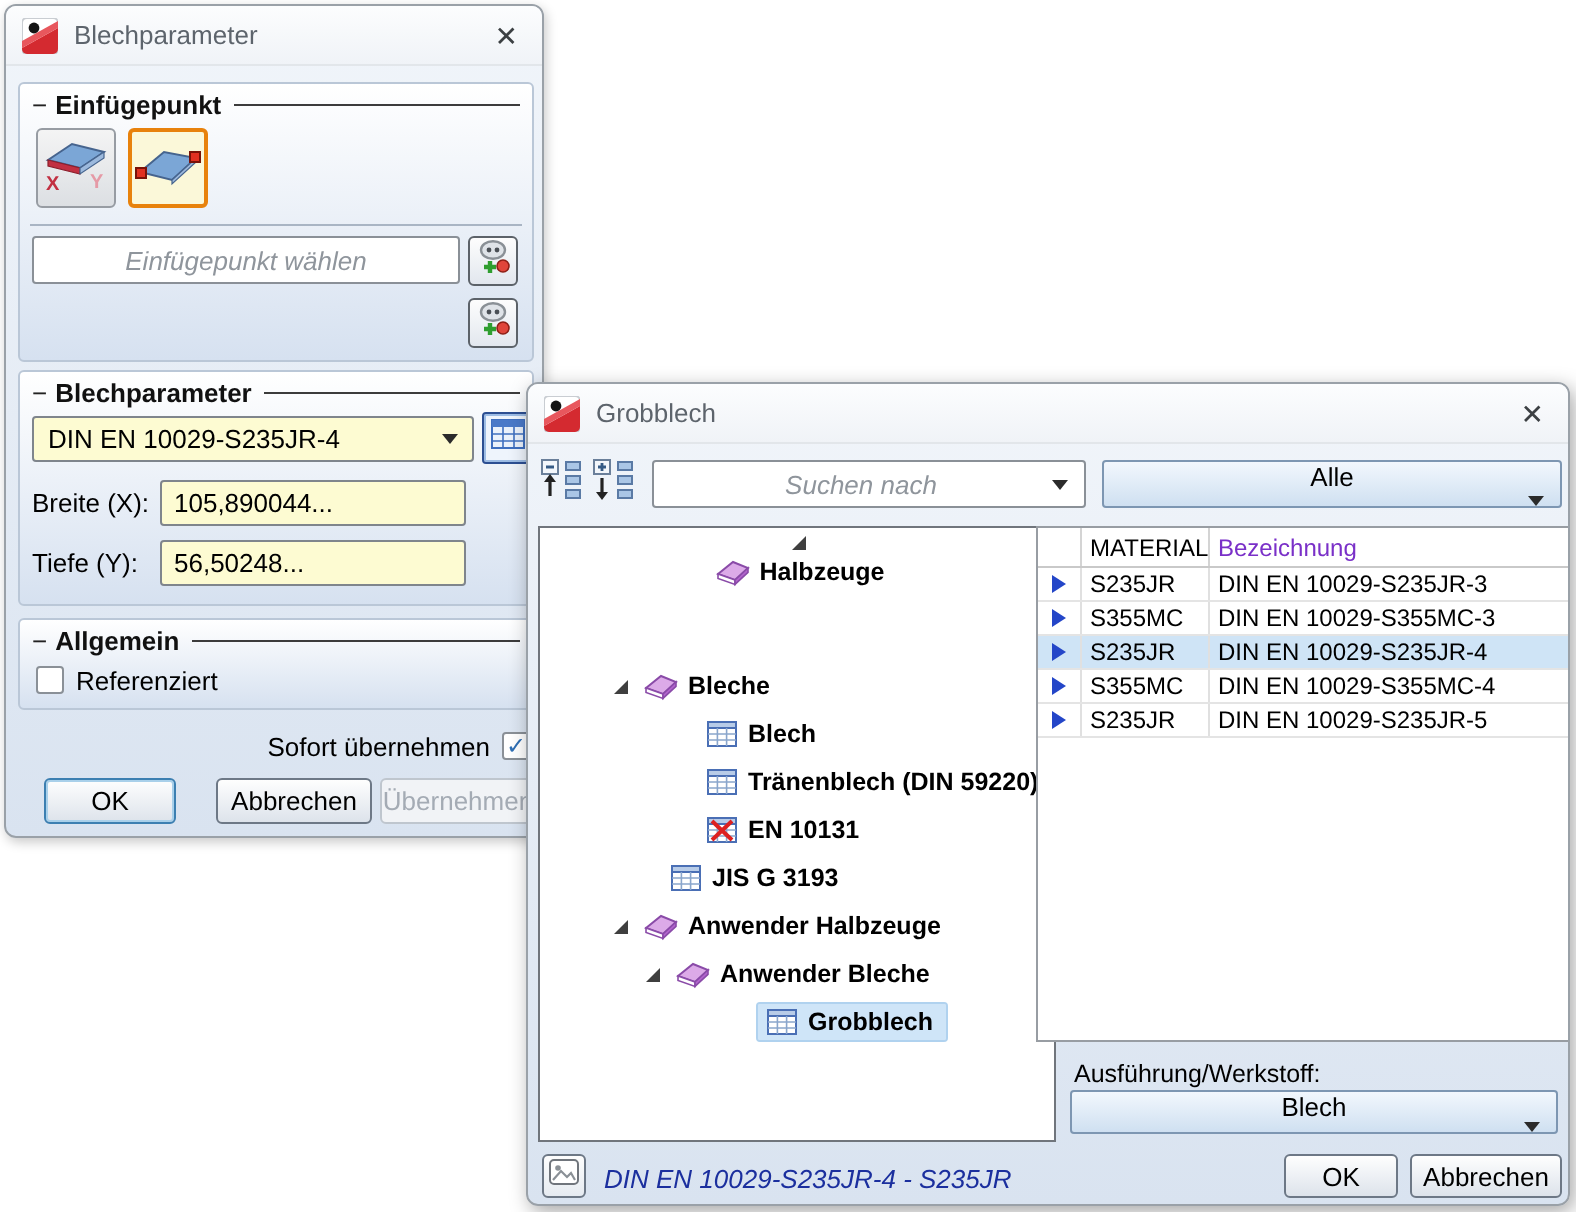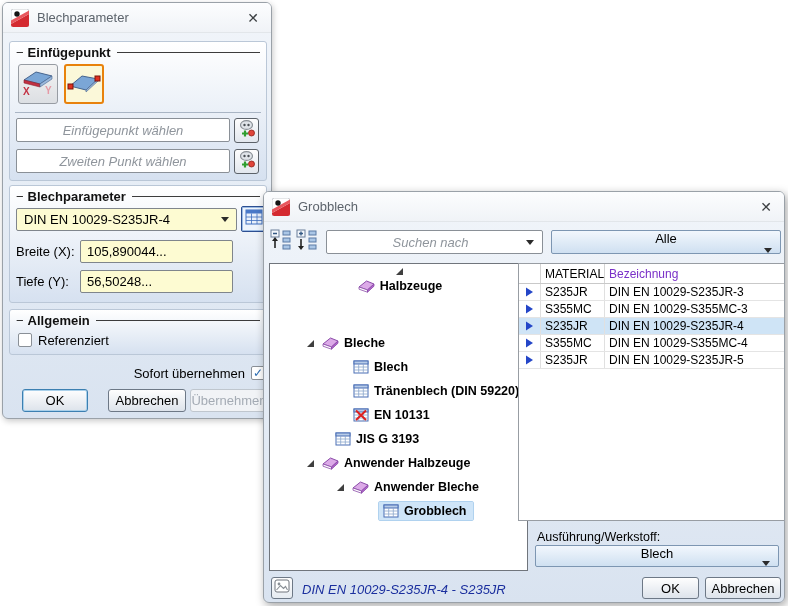--- a/index.html
+++ b/index.html
@@ -149,21 +149,20 @@
           <svg width="19" height="19" viewBox="0 0 19 19">
             <ellipse cx="9.5" cy="6" rx="6" ry="4.4" fill="#dfe3e8" stroke="#8a9096" stroke-width="1.2"></ellipse>
             <circle cx="7.5" cy="6" r="1.2" fill="#4a4f55"></circle>
               <circle cx="11.5" cy="6" r="1.2" fill="#4a4f55"></circle>
             <path d="M5,14.5 h6 M8,11.5 v6" stroke="#2f9e2f" stroke-width="2.2"></path>
             <circle cx="14.5" cy="14" r="3" fill="#e0453a" stroke="#8e1f16" stroke-width=".8"></circle>
           </svg>
         </span>
       </div>
 
-      <div class="pt-field" style="left:6px; top:107px; width:214px;">Zweiten Punkt wählen</div>
       <div class="mini-btn" style="left:224px; top:107px;">
         <span>
           <svg width="19" height="19" viewBox="0 0 19 19">
             <ellipse cx="9.5" cy="6" rx="6" ry="4.4" fill="#dfe3e8" stroke="#8a9096" stroke-width="1.2"></ellipse>
             <circle cx="7.5" cy="6" r="1.2" fill="#4a4f55"></circle>
               <circle cx="11.5" cy="6" r="1.2" fill="#4a4f55"></circle>
             <path d="M5,14.5 h6 M8,11.5 v6" stroke="#2f9e2f" stroke-width="2.2"></path>
             <circle cx="14.5" cy="14" r="3" fill="#e0453a" stroke="#8e1f16" stroke-width=".8"></circle>
           </svg>
         </span>
@@ -360,21 +359,21 @@
             <span class="ti">
               <svg width="17" height="16" viewBox="0 0 17 16">
                 <polygon points="1,9 8.5,3 16,6 9.5,12" fill="#dcaae8" stroke="#8a4ba8" stroke-width="1"></polygon>
                 <polygon points="1,9 9.5,12 9.5,14.2 1,11.2" fill="#ffffff" stroke="#8a4ba8" stroke-width=".8"></polygon>
                 <polygon points="9.5,12 16,6 16,8.2 9.5,14.2" fill="#b264cc" stroke="#8a4ba8" stroke-width=".8"></polygon>
               </svg>
             </span>
             <span class="tl">Anwender Halbzeuge</span>
           </span>
         </div>
-        <div class="tree-row" style="padding-left: 66px;">
+        <div class="tree-row" style="padding-left: 52px;">
           <span class="tw">
             <svg width="9" height="9" viewBox="0 0 9 9">
               <polygon points="8,1 8,8 1,8" fill="#3f3f3f"></polygon>
             </svg>
           </span>
           <span class="sel">
             <span class="ti">
               <svg width="17" height="16" viewBox="0 0 17 16">
                 <polygon points="1,9 8.5,3 16,6 9.5,12" fill="#dcaae8" stroke="#8a4ba8" stroke-width="1"></polygon>
                 <polygon points="1,9 9.5,12 9.5,14.2 1,11.2" fill="#ffffff" stroke="#8a4ba8" stroke-width=".8"></polygon>

